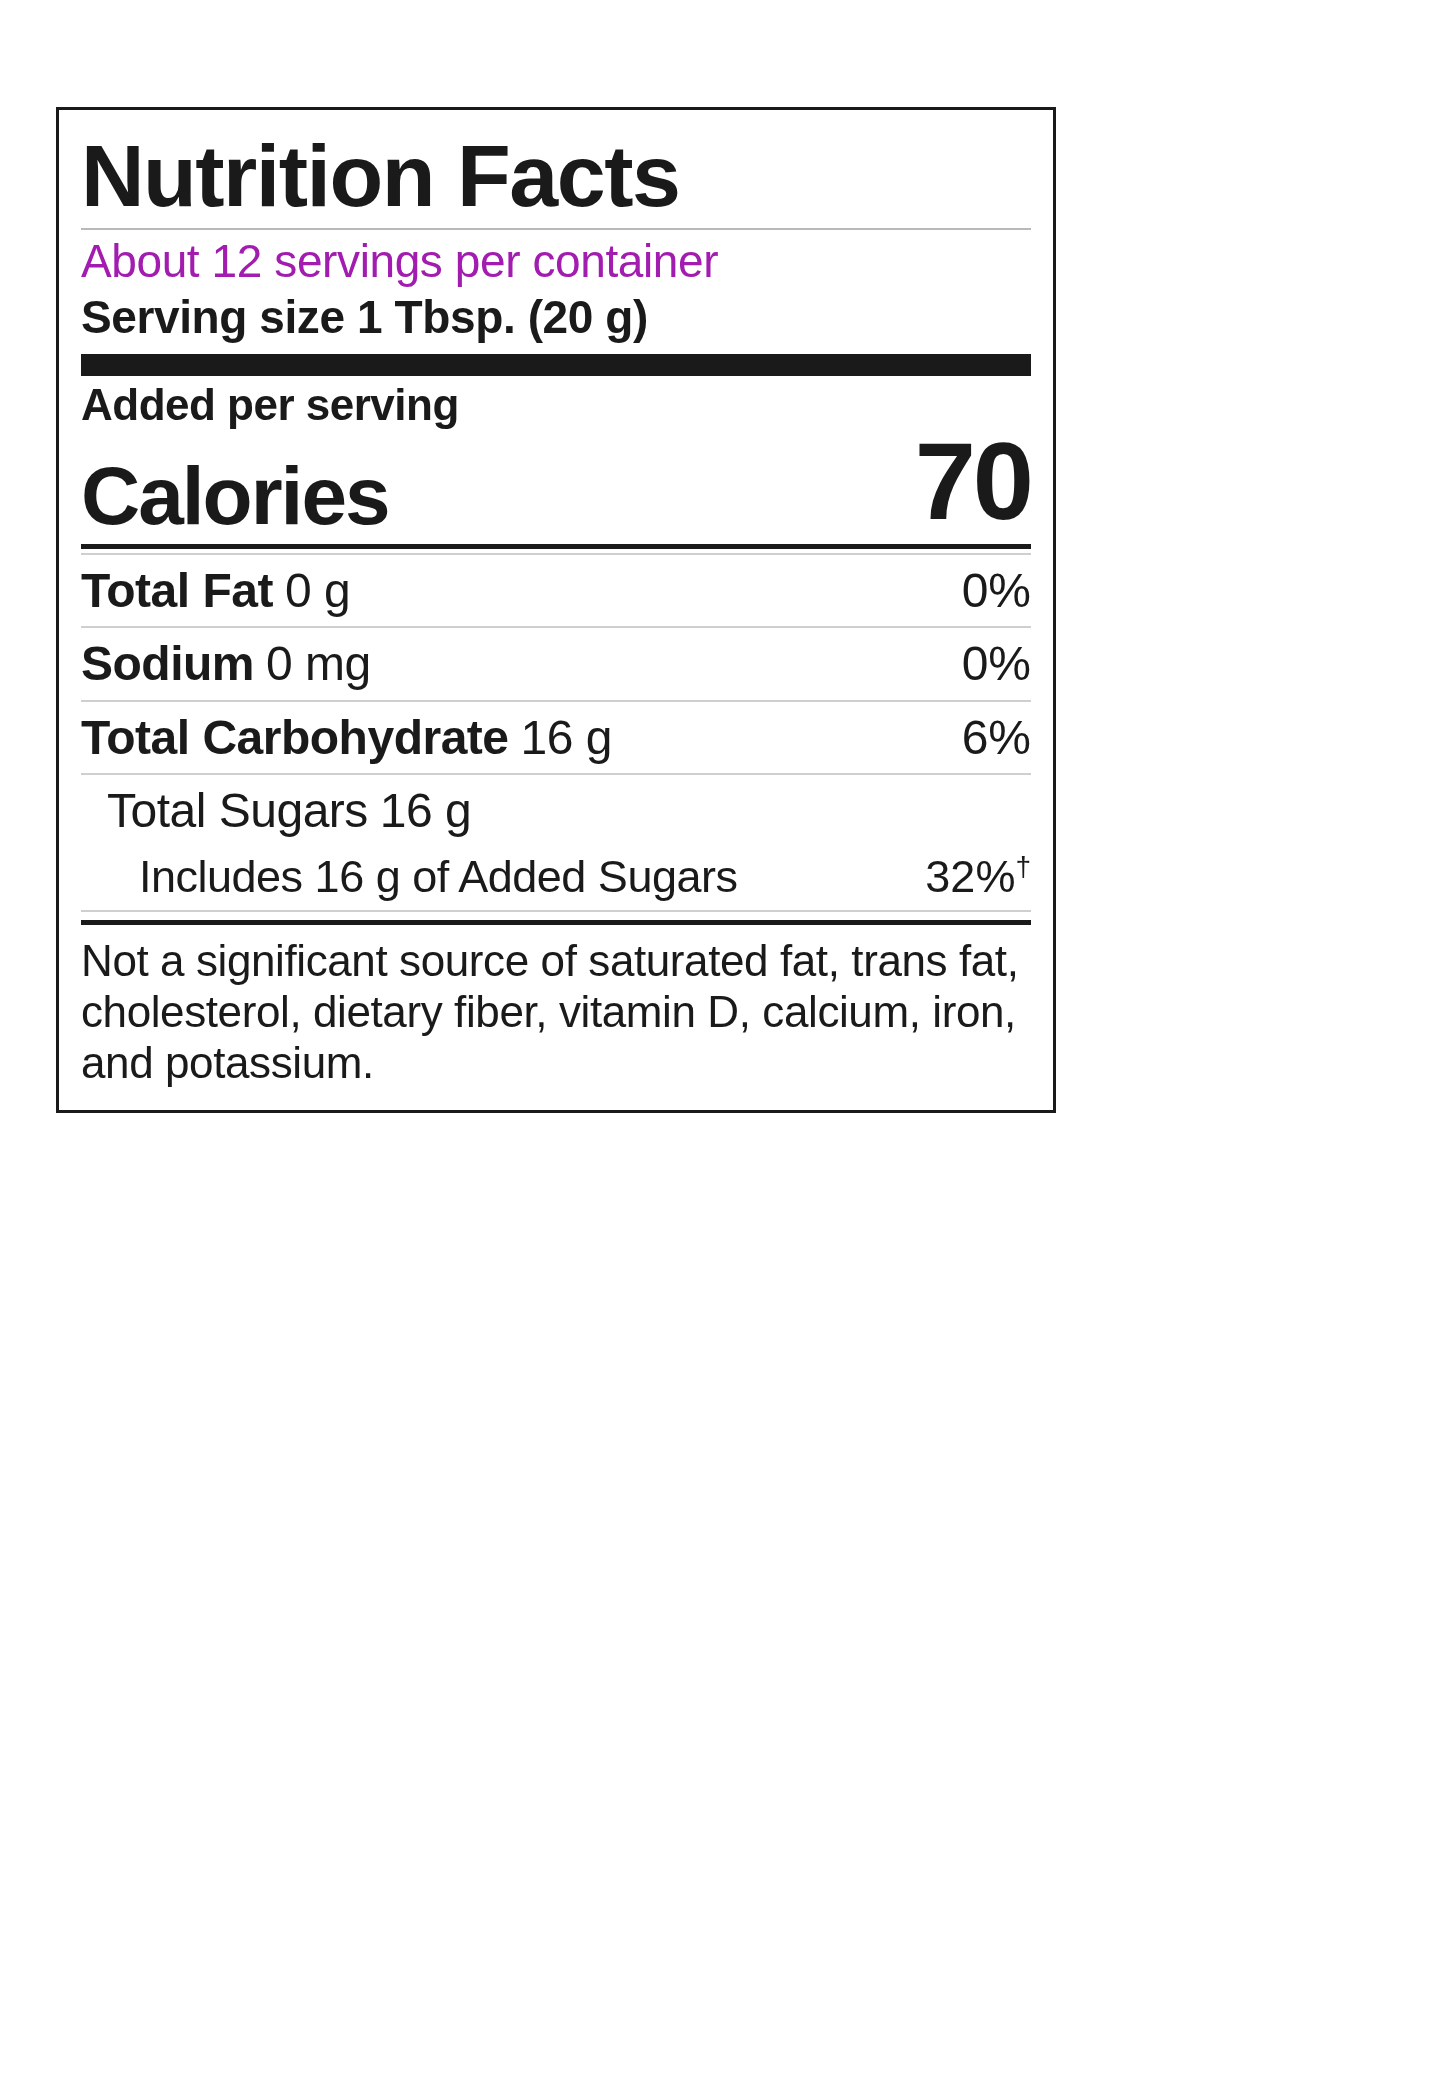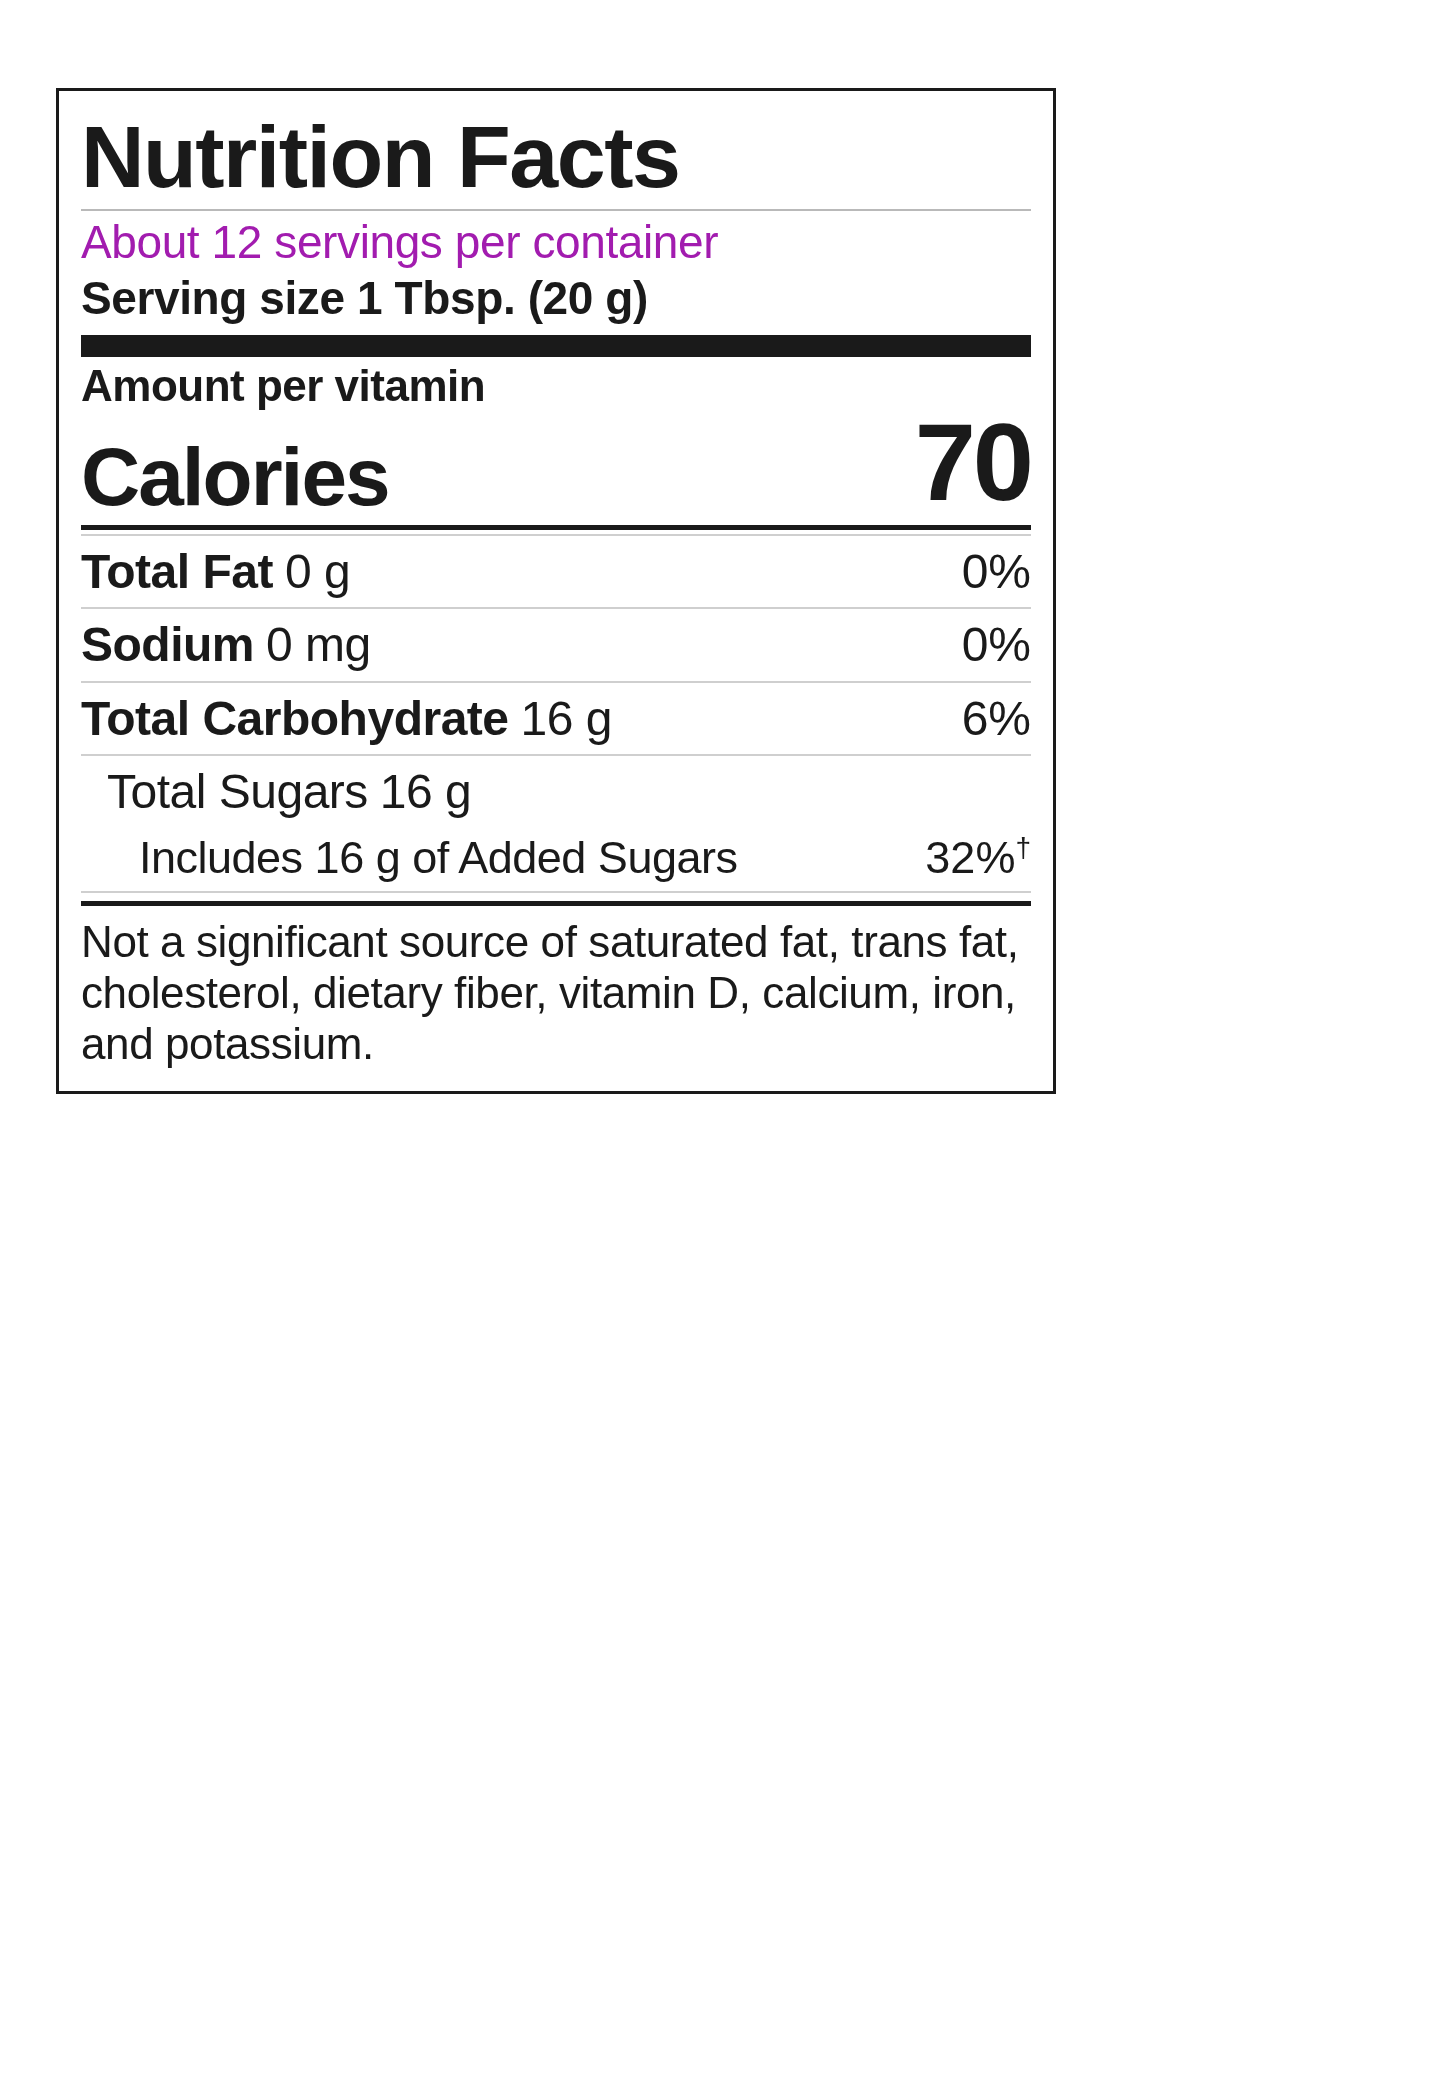--- a/index.html
+++ b/index.html
@@ -10,21 +10,21 @@
   body {
     width: 1445px;
     height: 2081px;
     font-family: "Liberation Sans", sans-serif;
     color: #1a1a1a;
     position: relative;
   }
   .label-wrap {
     position: absolute;
     left: 56px;
-    top: 88px;
+    top: 107px;
     width: 1000px;
     border: 3px solid #1a1a1a;
     background: #ffffff;
     box-sizing: border-box;
     padding: 16px 22px 22px 22px;
   }
   .title {
     font-family: "Liberation Sans", sans-serif;
     font-weight: bold;
     font-size: 88px;
@@ -148,21 +148,21 @@
 
   <div class="title">Nutrition Facts</div>
   <div class="rule-thin"></div>
 
   <div class="servings">About 12 servings per container</div>
   <div class="serving-size">Serving size  1 Tbsp. (20 g)</div>
 
   <div class="rule-thick"></div>
 
   <div class="amount-row">
-    <div class="amount-label">Amount per vitamin</div>
+    <div class="amount-label">Added per serving</div>
     <div class="calories-line">
       <div class="calories-word">Calories</div>
       <div class="calories-value">70</div>
     </div>
   </div>
 
   <div class="rule-med"></div>
 
   <div class="rule-sub"></div>
 

